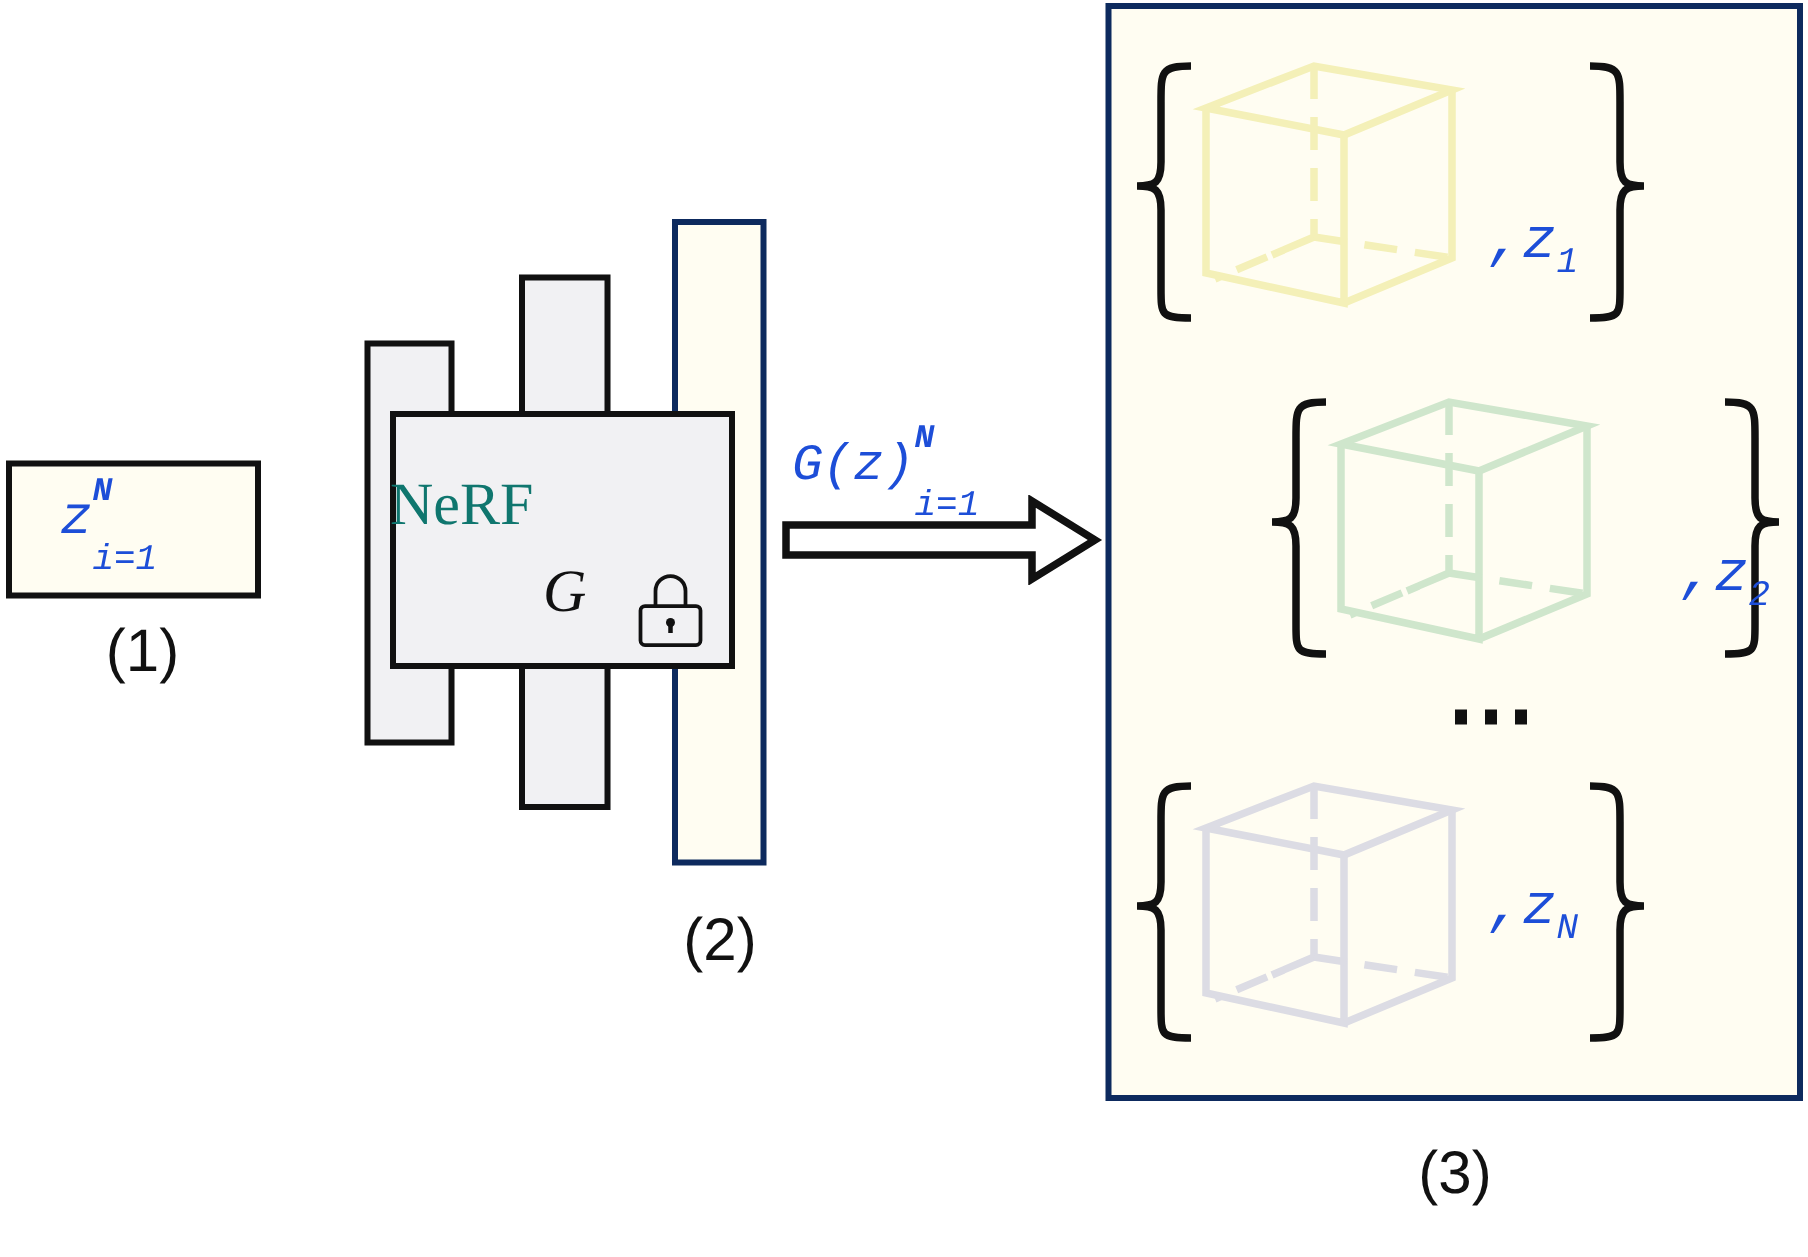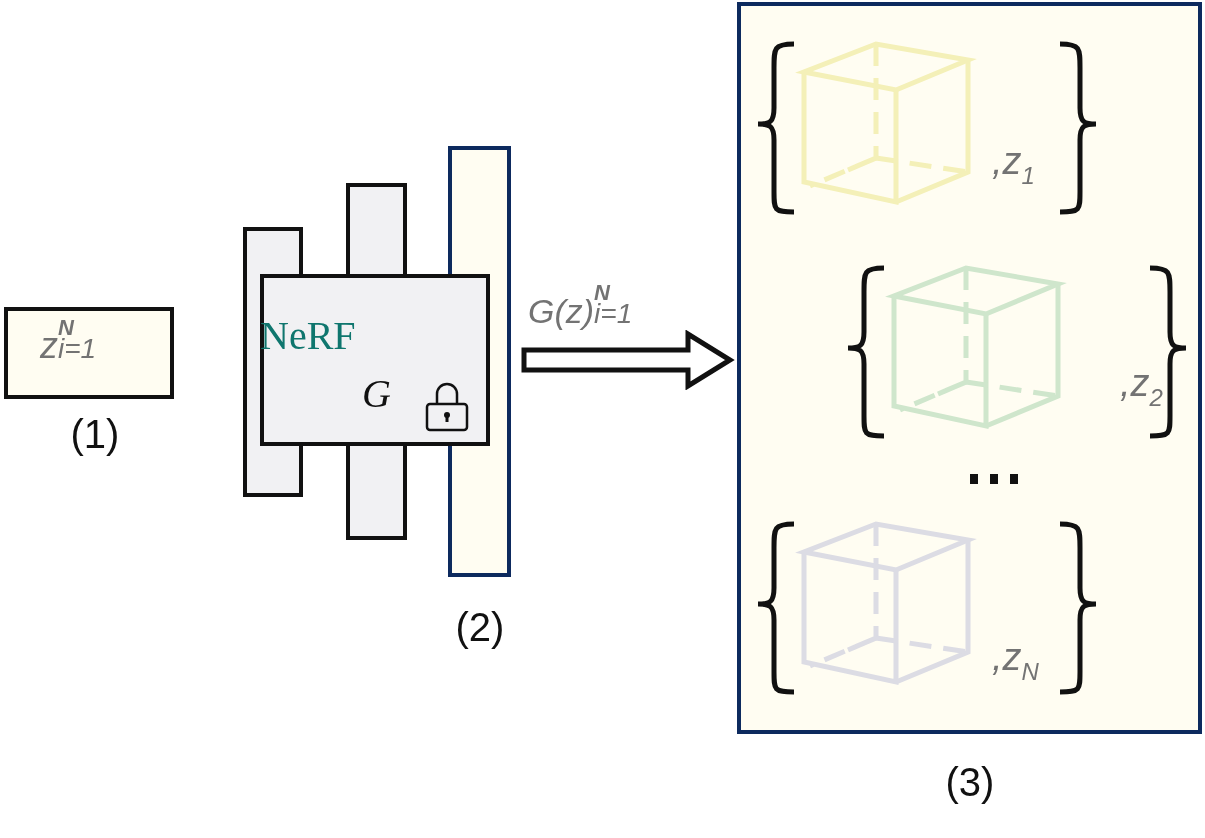--- a/index.html
+++ b/index.html
@@ -1,26 +1,26 @@
 <!DOCTYPE html>
 <html><head>
 <meta charset="utf-8">
 <style>
   html, body { margin: 0; padding: 0; background: #ffffff; }
   body { width: 1205px; height: 838px; position: relative; overflow: hidden;
          font-family: "Liberation Sans", sans-serif; }
   .abs { position: absolute; }
-  .math { font-family: Liberation Sans, sans-serif; font-style: italic; color: #737373; }
+  .math { font-family: Liberation Mono, monospace; font-style: italic; color: #1d4ed8; }
   .caption { font-family: "Liberation Sans", sans-serif; font-size: 40px; color: #111; text-align: center; }
 
   
   #latent-box { left: 4px; top: 307px; width: 170px; height: 92px; background: #fffdf2;
                 border: 4px solid #111; box-sizing: border-box; }
   #latent-expr { left: 40px; top: 325px; font-size: 36px; }
-  #latent-expr .sub, #out-expr .sub { font-size: 28px; position: relative; top: 0; font-style: italic; }
+  #latent-expr .sub, #out-expr .sub { font-size: 24px; position: relative; top: 24px; font-style: italic; }
   #latent-expr .sup, #out-expr .sup { font-size: 22px; position: absolute; top: -10px; font-weight: bold; }
   #cap1 { left: 55px; top: 412px; width: 80px; }
 
   
   .layer { background: #f1f1f3; border: 4px solid #111; box-sizing: border-box; }
   #layer-1 { left: 243px; top: 227px; width: 60px; height: 270px; }
   #layer-2 { left: 346px; top: 183px; width: 61px; height: 357px; }
   #layer-3 { left: 448px; top: 146px; width: 63px; height: 431px; background: #fffdf2; border-color: #0d2a5e; }
   #nerf-box { left: 260px; top: 274px; width: 230px; height: 172px; }
   #nerf-label { left: 260px; top: 312px; width: 230px; text-align: left;
@@ -110,15 +110,15 @@
   <path d="M42 6 C22 6 22 10 22 30 V70 C22 84 18 86 6 86 C18 86 22 88 22 102 V154 C22 172 22 174 42 174" fill="none" stroke="#111" stroke-width="5"></path>
   <g stroke="#dcdce4" stroke-width="5" fill="none">
     <path d="M52 34 L144 52 L216 22 L124 6 Z"></path>
     <path d="M52 34 V144 L144 164 V52"></path>
     <path d="M216 22 V134 L144 164"></path>
     <path d="M124 6 V120 L96 132 M124 120 L58 148" stroke-dasharray="22 12"></path>
     <path d="M124 120 L216 134" stroke-dasharray="22 12"></path>
   </g>
   <path d="M308 6 C328 6 328 10 328 30 V70 C328 84 332 86 344 86 C332 86 328 88 328 102 V154 C328 172 328 174 308 174" fill="none" stroke="#111" stroke-width="5"></path>
 </svg>
-<div class="zlabel math" style="left:992px;top:636px">,<span>z</span><span class="sub">N</span></div>
+<div class="zlabel math" style="left:992px;top:584px">,<span>z</span><span class="sub">N</span></div>
 
 <div id="cap3" class="abs caption">(3)</div>
 
 </body></html>

